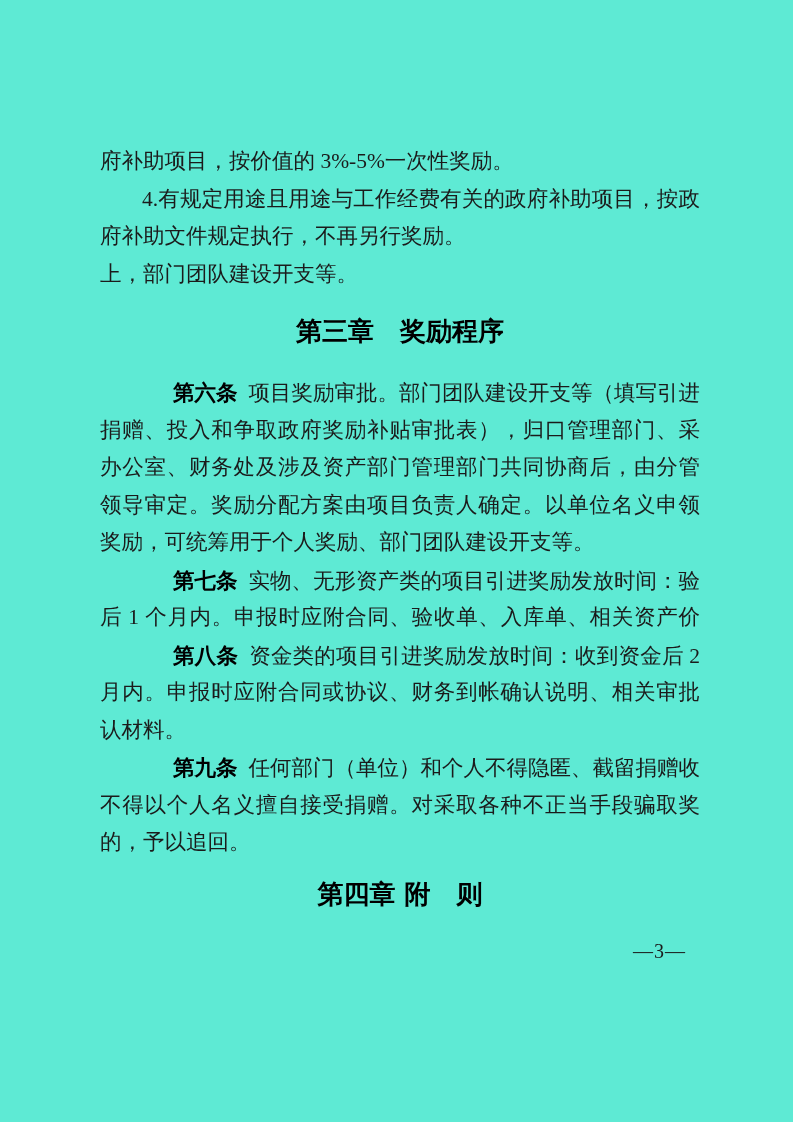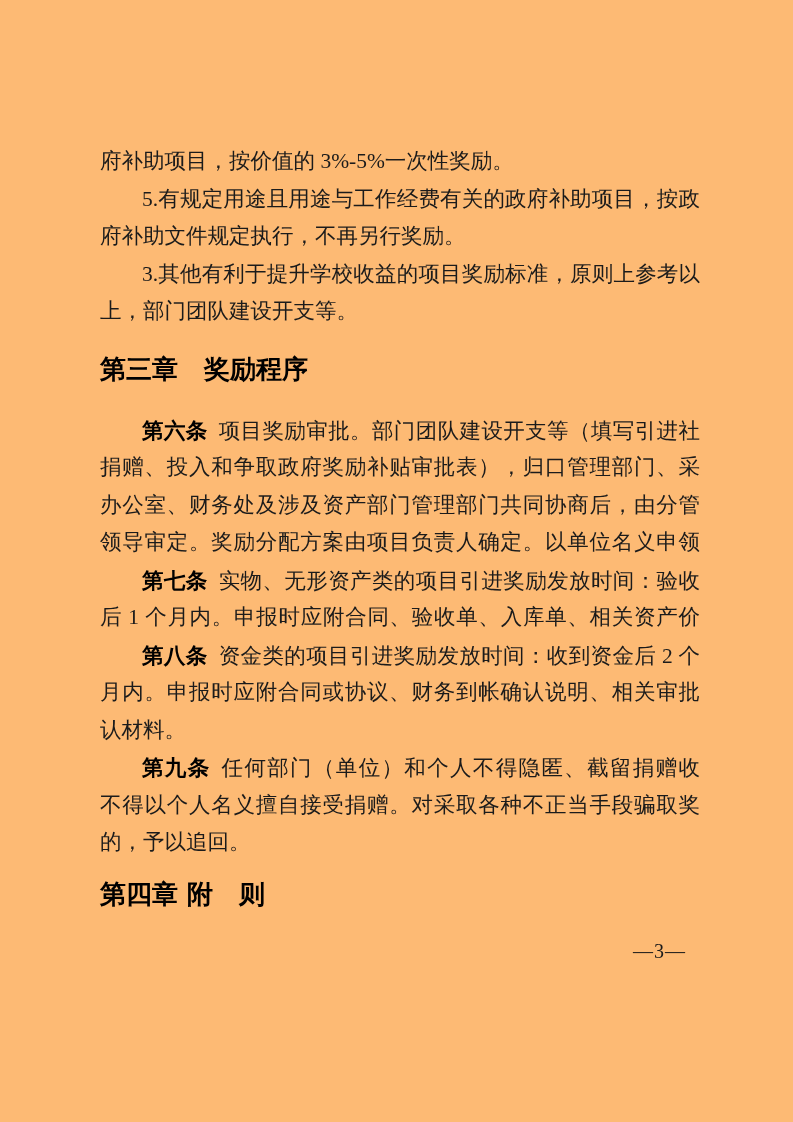--- a/index.html
+++ b/index.html
@@ -3,21 +3,21 @@
 <meta charset="utf-8">
 <style>
   * { margin: 0; padding: 0; box-sizing: border-box; }
   html, body { width: 793px; height: 1122px; }
   body { background: #ffffff; }
 
   .page {
     position: relative;
     width: 793px;
     height: 1122px;
-    background: #fdba74;
+    background: #5eead4;
     overflow: hidden;
   }
 
   .content {
     position: absolute;
     left: 100px;
     top: 143px;
     width: 600px;
     color: #1b1b1b;
     font-family: "Liberation Serif", "DejaVu Serif", serif;
@@ -40,28 +40,29 @@
 
   
   .indent { padding-left: 42px; }
 
   
   .term {
     font-family: "DejaVu Sans", "Liberation Sans", sans-serif;
     font-weight: bold;
     color: #000000;
     margin-right: 11px;
+    margin-left: 31px;
   }
 
   .chapter {
     font-family: "DejaVu Sans", "Liberation Sans", sans-serif;
     font-weight: bold;
     font-size: 26px;
     color: #000000;
-    text-align: left;
+    text-align: center;
     line-height: 40px;
     margin-top: 18px;
     margin-bottom: 23px;
   }
 
   .chapter.chapter4 {
     margin-top: 12px;
     margin-bottom: 12px;
   }
 
@@ -79,36 +80,36 @@
 <body>
 
 <div class="page">
   <main class="content">
 
     <section class="para">
       <div class="line">府补助项目，按价值的 3%-5%一次性奖励。</div>
     </section>
 
     <section class="para">
-      <div class="line full indent">5.有规定用途且用途与工作经费有关的政府补助项目，按政</div>
+      <div class="line full indent">4.有规定用途且用途与工作经费有关的政府补助项目，按政</div>
       <div class="line">府补助文件规定执行，不再另行奖励。</div>
     </section>
 
     <section class="para">
-      <div class="line full indent">3.其他有利于提升学校收益的项目奖励标准，原则上参考以</div>
       <div class="line">上，部门团队建设开支等。</div>
     </section>
 
     <h1 class="chapter">第三章　奖励程序</h1>
 
     <section class="para">
       <div class="line full indent"><span class="term">第六条</span><span>项目奖励审批。部门团队建设开支等（填写引进社会</span></div>
       <div class="line full">捐赠、投入和争取政府奖励补贴审批表），归口管理部门、采购</div>
       <div class="line full">办公室、财务处及涉及资产部门管理部门共同协商后，由分管校</div>
       <div class="line full">领导审定。奖励分配方案由项目负责人确定。以单位名义申领的</div>
+      <div class="line">奖励，可统筹用于个人奖励、部门团队建设开支等。</div>
     </section>
 
     <section class="para">
       <div class="line full indent"><span class="term">第七条</span><span>实物、无形资产类的项目引进奖励发放时间：验收</span></div>
       <div class="line full">后 1 个月内。申报时应附合同、验收单、入库单、相关资产价格</div>
     </section>
 
     <section class="para">
       <div class="line full indent"><span class="term">第八条</span><span>资金类的项目引进奖励发放时间：收到资金后 2 个</span></div>
       <div class="line full">月内。申报时应附合同或协议、财务到帐确认说明、相关审批确</div>

